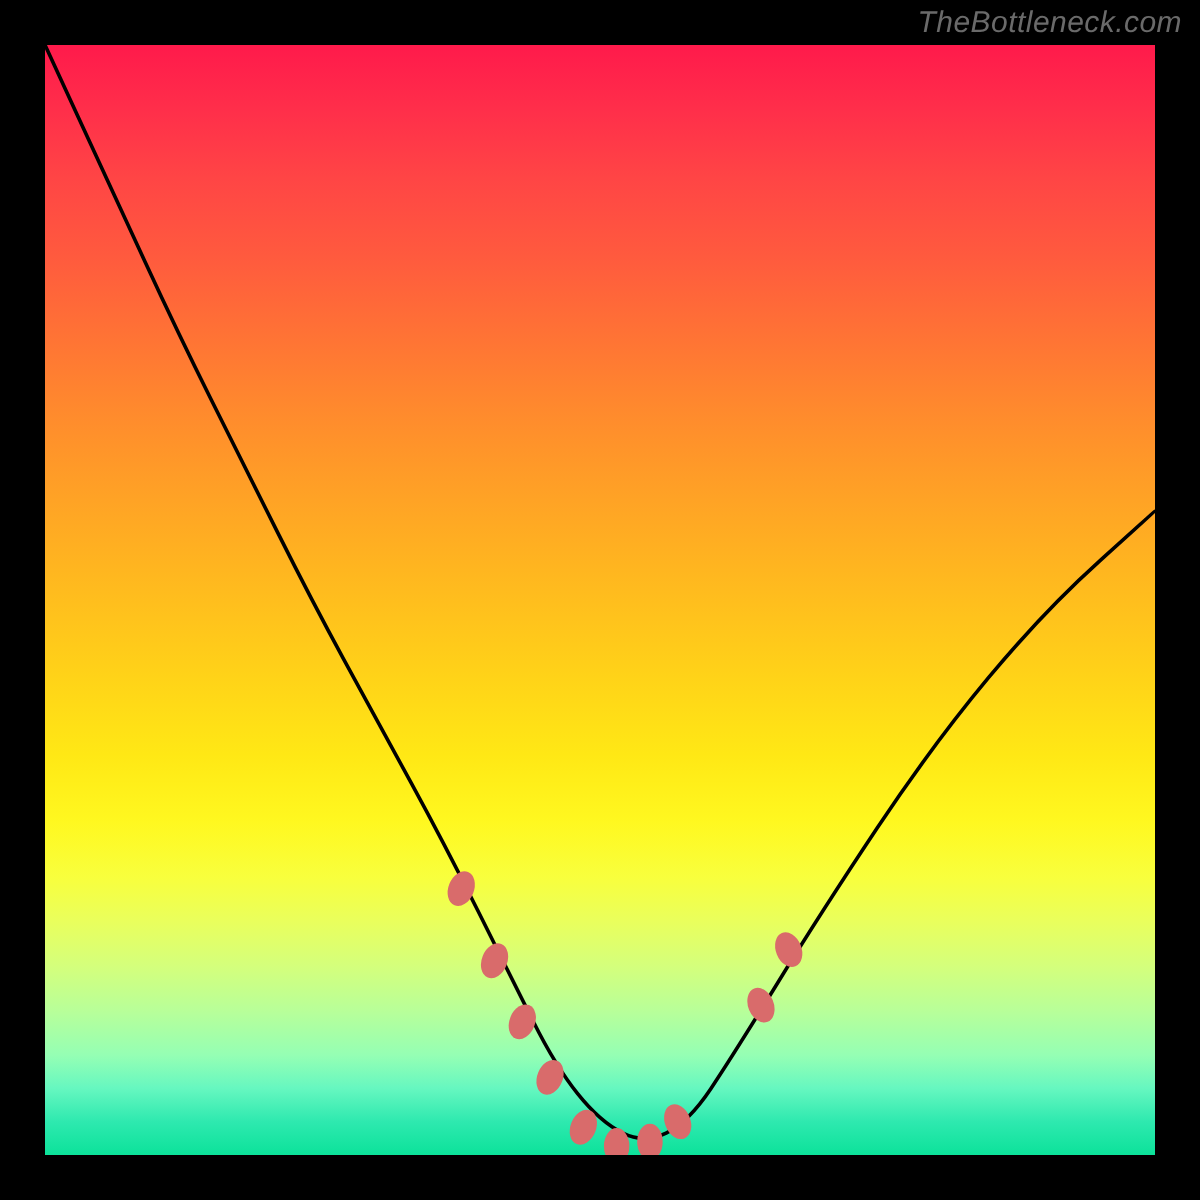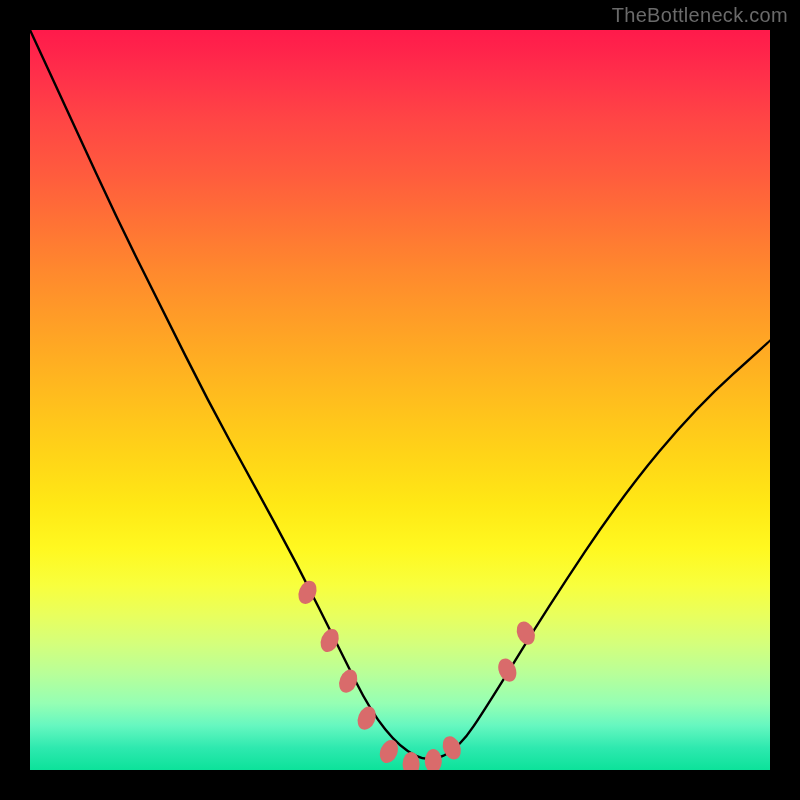--- a/index.html
+++ b/index.html
@@ -65,20 +65,21 @@
     pointer-events: none;
   }
   .watermark {
     position: absolute;
     top: 4px;
     right: 12px;
     color: #6a6a6a;
     font-size: 20px;
     font-weight: 500;
     letter-spacing: 0.3px;
+    font-style: italic;
   }
 </style>
 </head>
 <body>
 
 <div class="frame">
 
   <div class="plot-area">
     <div class="gradient-bg"></div>
 

